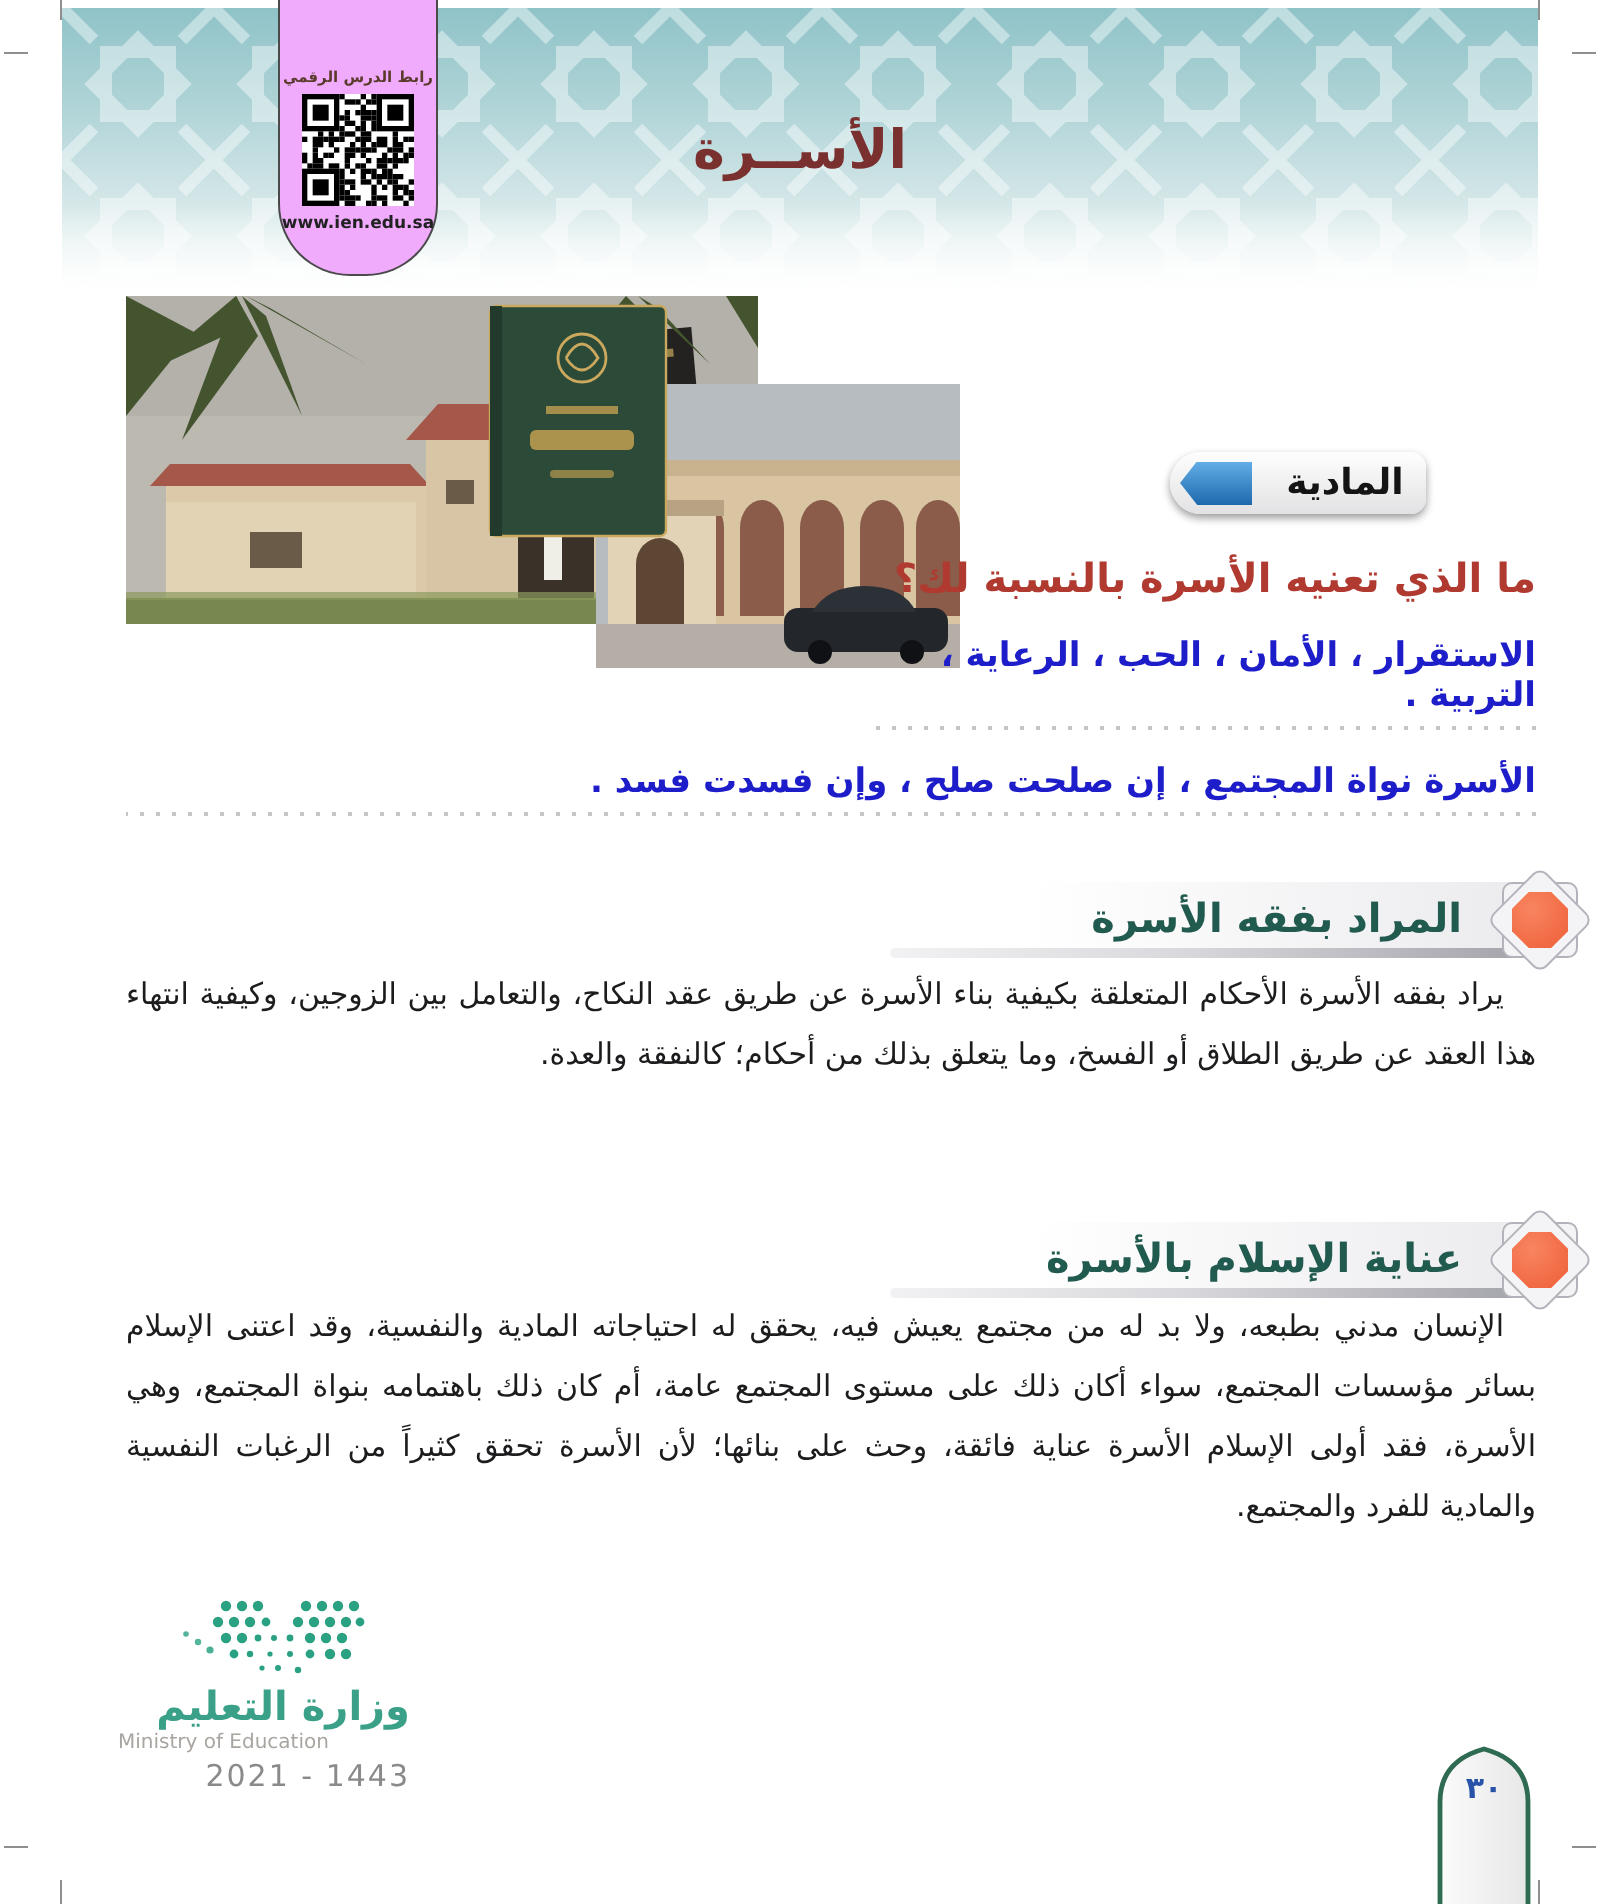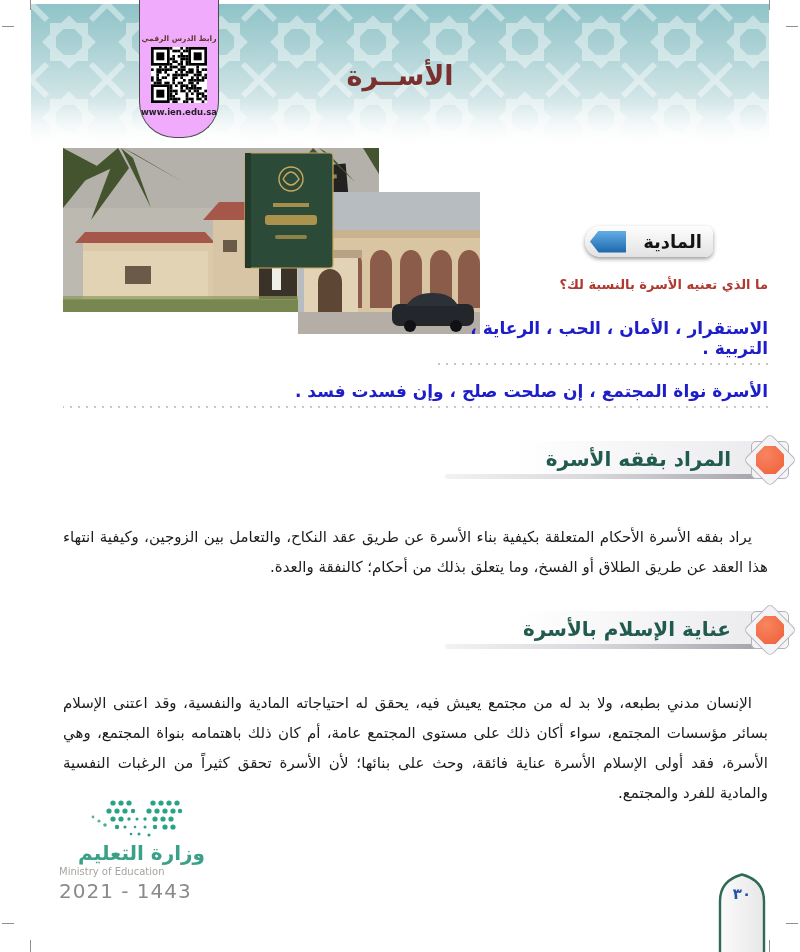--- a/index.html
+++ b/index.html
@@ -43,21 +43,21 @@
   
   .activity-tab { position:absolute; left:585px; top:226px; width:128px; height:31px;
     background:linear-gradient(180deg,#fefefe,#e2e2e4); border-radius:16px 8px 8px 16px;
     box-shadow:0 2px 4px rgba(0,0,0,.4); display:flex; align-items:center; z-index:3; }
   .activity-arrow { width:36px; height:22px; margin-left:5px;
     clip-path:polygon(100% 0, 24% 0, 0 50%, 24% 100%, 100% 100%);
     background:linear-gradient(180deg,#63aee6 0%, var(--c-activity_arrow_blue,#1b67ab) 100%); }
   .activity-label { flex:1; text-align:center; font-size:18px; font-weight:bold; color:#141414; padding-left:6px; }
 
   .activity-question { position:absolute; right:32px; top:277px; direction:rtl;
-    font-size:13px; font-weight:bold; color:var(--c-question_red,#b03a30); }
+    font-size:20px; font-weight:bold; color:var(--c-question_red,#b03a30); }
 
   
   .answers { position:absolute; left:63px; right:32px; top:318px; direction:rtl; }
   .answer-line { direction:rtl; text-align:right; font-size:17px; font-weight:bold;
     color:var(--c-answer_blue,#1d1dc9); padding-bottom:7px;
     background-image:repeating-linear-gradient(to left, #c6c6c6 0 2px, transparent 2px 8px);
     background-size:100% 2px; background-position:bottom; background-repeat:no-repeat; }
   .answer-line.short { width:334px; margin:0 0 16px auto; }
   .answer-line.long  { width:100%; }
 
@@ -71,29 +71,29 @@
     font-size:20px; font-weight:bold; color:var(--c-heading_green,#215a4e); white-space:nowrap; }
   .star-orn { position:absolute; right:-2px; top:-1px; width:54px; height:54px; }
   .star-orn .s { position:absolute; left:8px; top:8px; width:38px; height:38px;
     background:#f4f4f6; border:1px solid #b3b3bb; border-radius:5px; }
   .star-orn .s.r45 { transform:rotate(45deg); }
   .star-orn .oct { position:absolute; left:13px; top:13px; width:28px; height:28px;
     clip-path:polygon(30% 0,70% 0,100% 30%,100% 70%,70% 100%,30% 100%,0 70%,0 30%);
     background:radial-gradient(circle at 35% 30%, #f88560, var(--c-ornament_orange,#ee5f38)); }
 
   .body-text { position:absolute; left:63px; right:32px; direction:rtl; text-align:justify;
-    font-size:15px; line-height:30px; color:#1c1c1e; text-indent:16px;margin-top:40px; }
+    font-size:15px; line-height:30px; color:#1c1c1e; text-indent:16px; }
 
   
   .ministry { position:absolute; left:55px; top:798px; width:150px; }
   .ministry .dots { display:block; margin:0 auto 2px 28px; }
   .ministry .ar { font-size:20px; font-weight:bold; color:var(--c-ministry_green,#3aa188);
     direction:rtl; line-height:1.1; }
   .ministry .en { font-size:10px; color:#a9a5a0; margin-top:2px; text-align:left; padding-left:4px; }
-  .ministry .yr { font-size:20px; color:#8a8a8a; letter-spacing:1px; margin-top:2px; text-align:left; padding-left:4px; }
+  .ministry .yr { font-size:15px; color:#8a8a8a; letter-spacing:1px; margin-top:2px; text-align:right; padding-left:4px; }
 
   
   .page-num { position:absolute; left:717px; top:873px; width:50px; height:79px; }
   .page-num .num { position:absolute; left:0; right:0; top:12px; text-align:center;
     font-size:15px; font-weight:bold; color:var(--c-page_number_blue,#2853a8); }
 </style>
 </head>
 <body>
 
 <div class="page">

